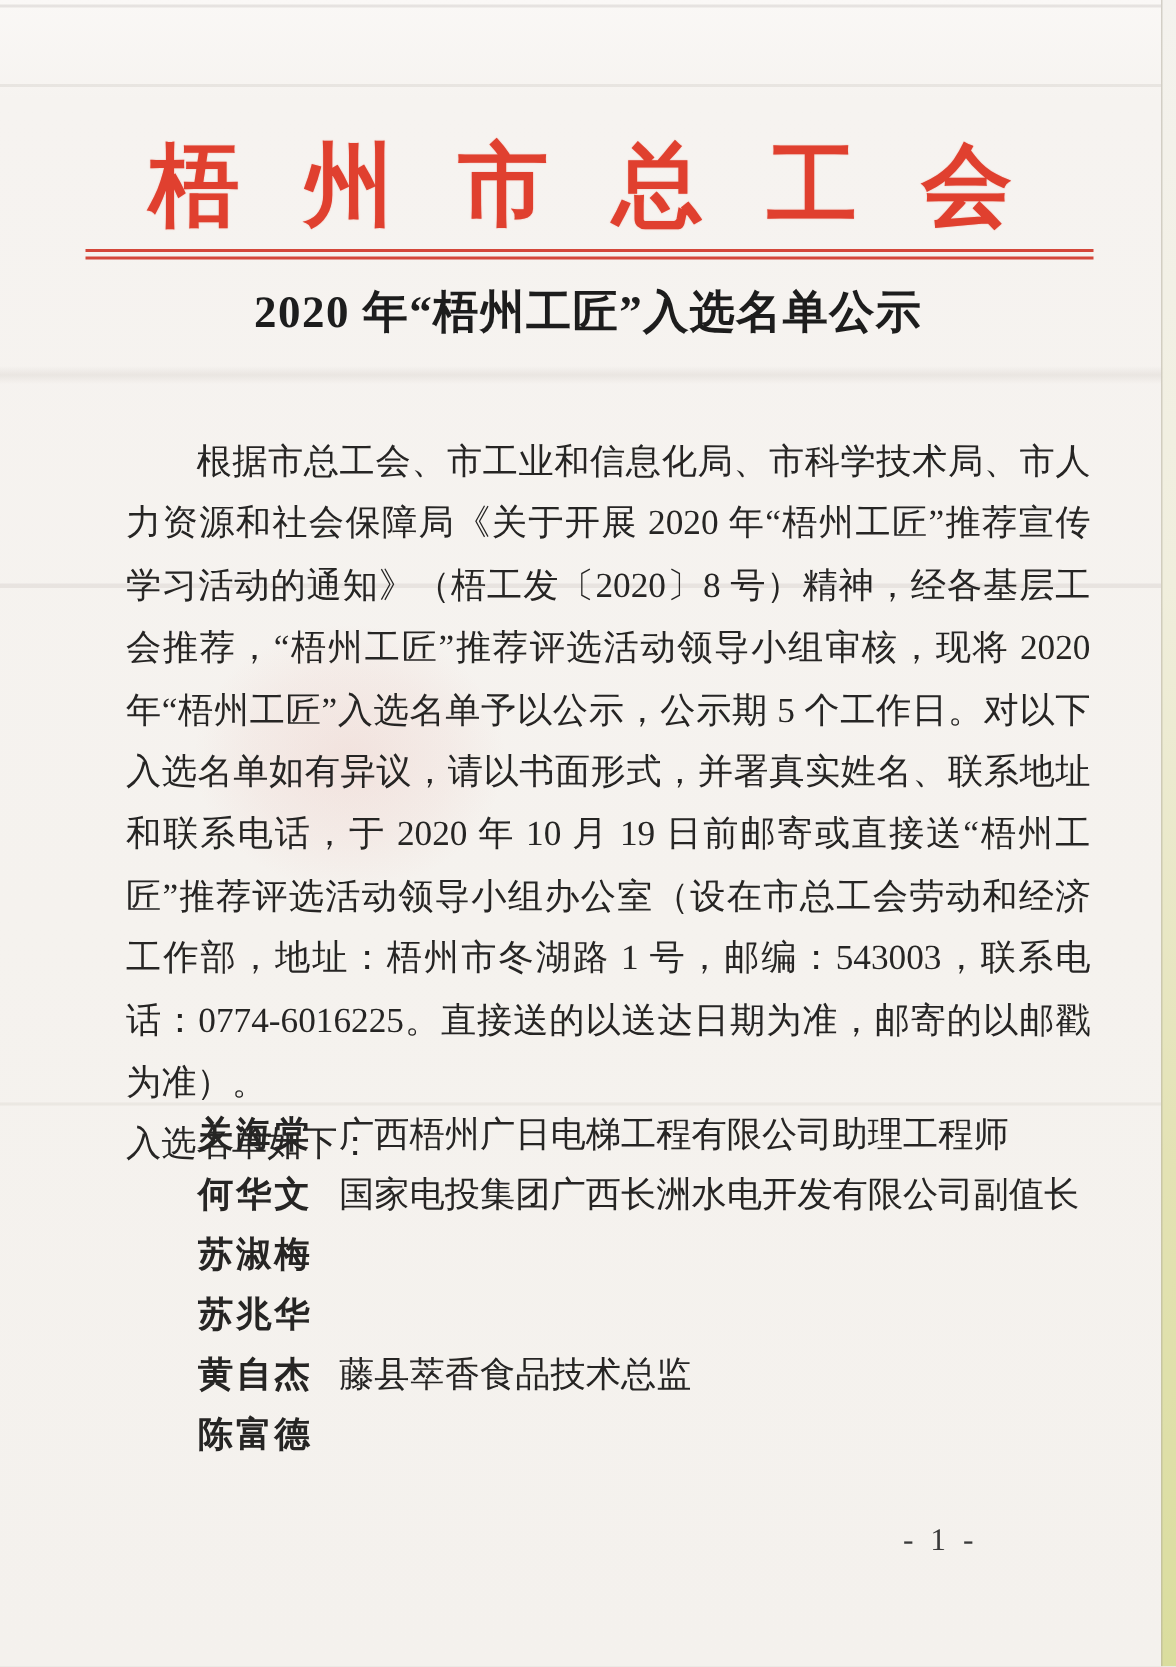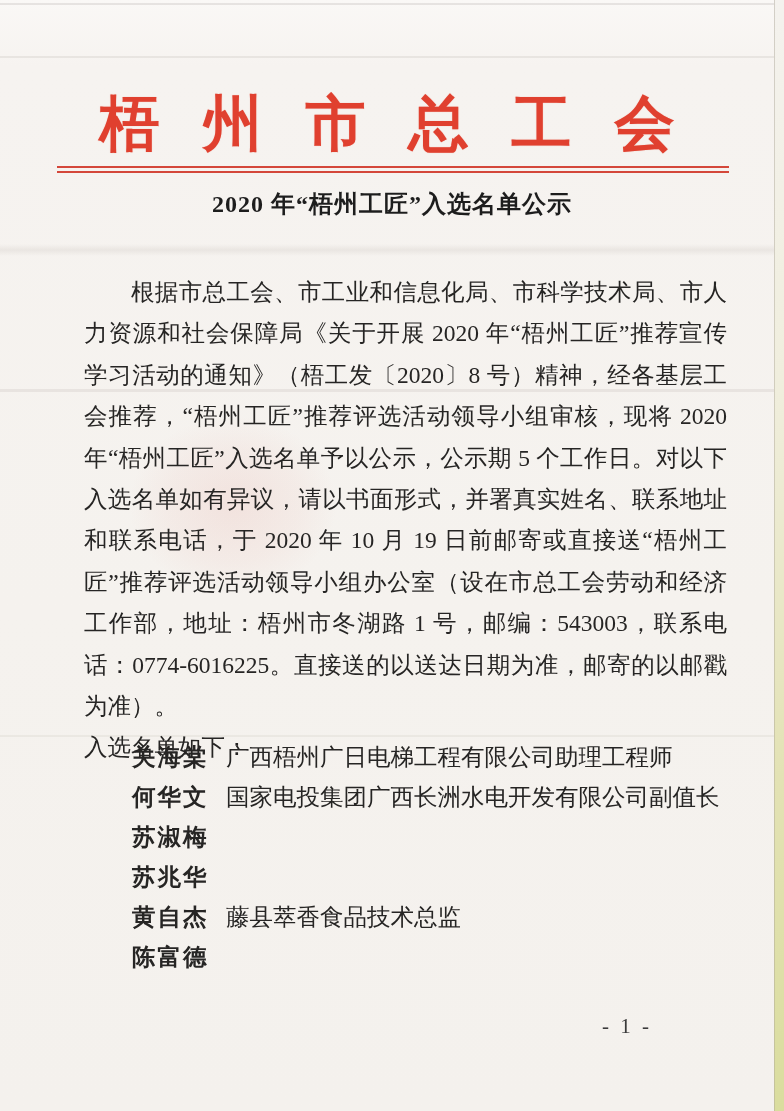--- a/index.html
+++ b/index.html
@@ -38,25 +38,25 @@
     white-space:nowrap;
     text-shadow:0 0 1px rgba(224,64,47,0.4);
   }
   .red-rule{
     position:absolute;top:166px;left:57px;width:672px;height:3px;
     border-top:2px solid #d4473a;border-bottom:2px solid #d4473a;
   }
   .doc-title{
     position:absolute;top:188px;left:0;width:100%;
     text-align:center;color:#1d1d1d;
-    font-size:24px;font-weight:bold;letter-spacing:1px;
+    font-size:30px;font-weight:bold;letter-spacing:1px;
   }
   
   .body-block{
-    position:absolute;left:84px;top:272px;width:643px;
+    position:absolute;left:84px;top:288px;width:643px;
     color:#262524;font-size:23.5px;line-height:41.4px;
     text-align:justify;
   }
   .body-paragraph{text-indent:2em;margin:0;}
   .list-intro{margin:0;text-align:left;}
   .nominees{
     position:absolute;left:132px;top:737px;width:600px;
     color:#262524;font-size:23.5px;line-height:40px;
   }
   .nominee-row{display:flex;align-items:baseline;}

